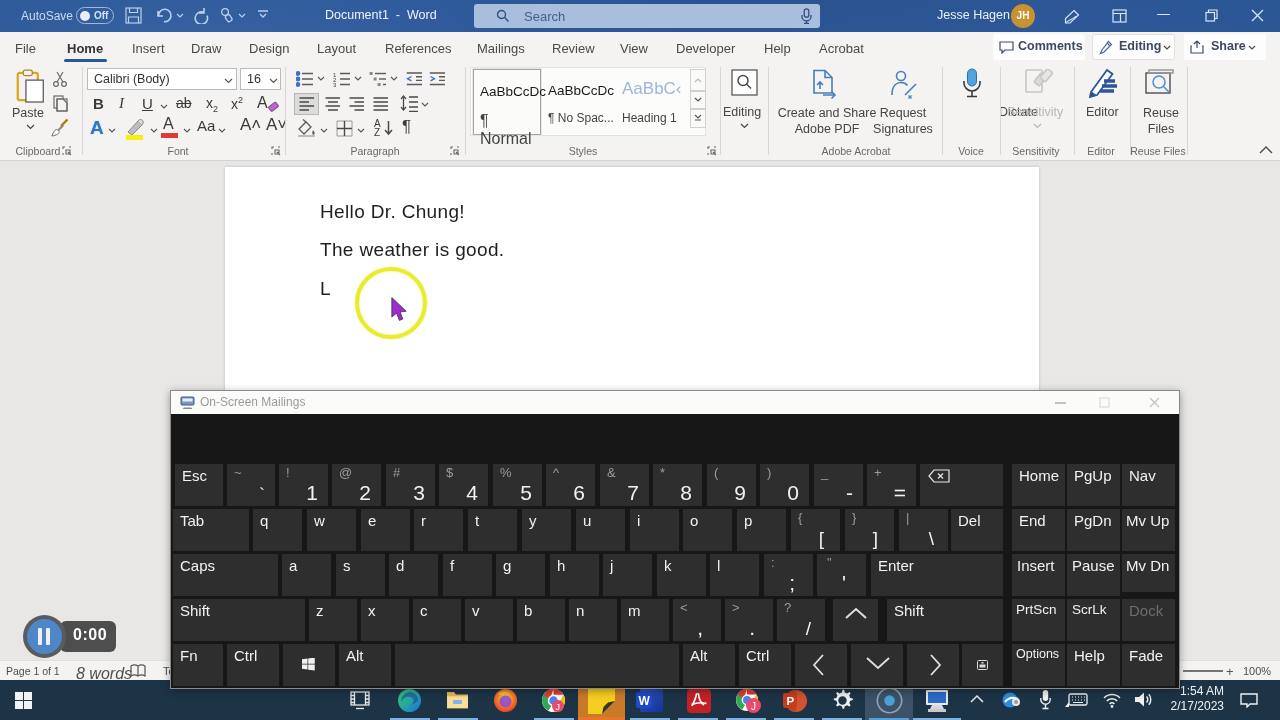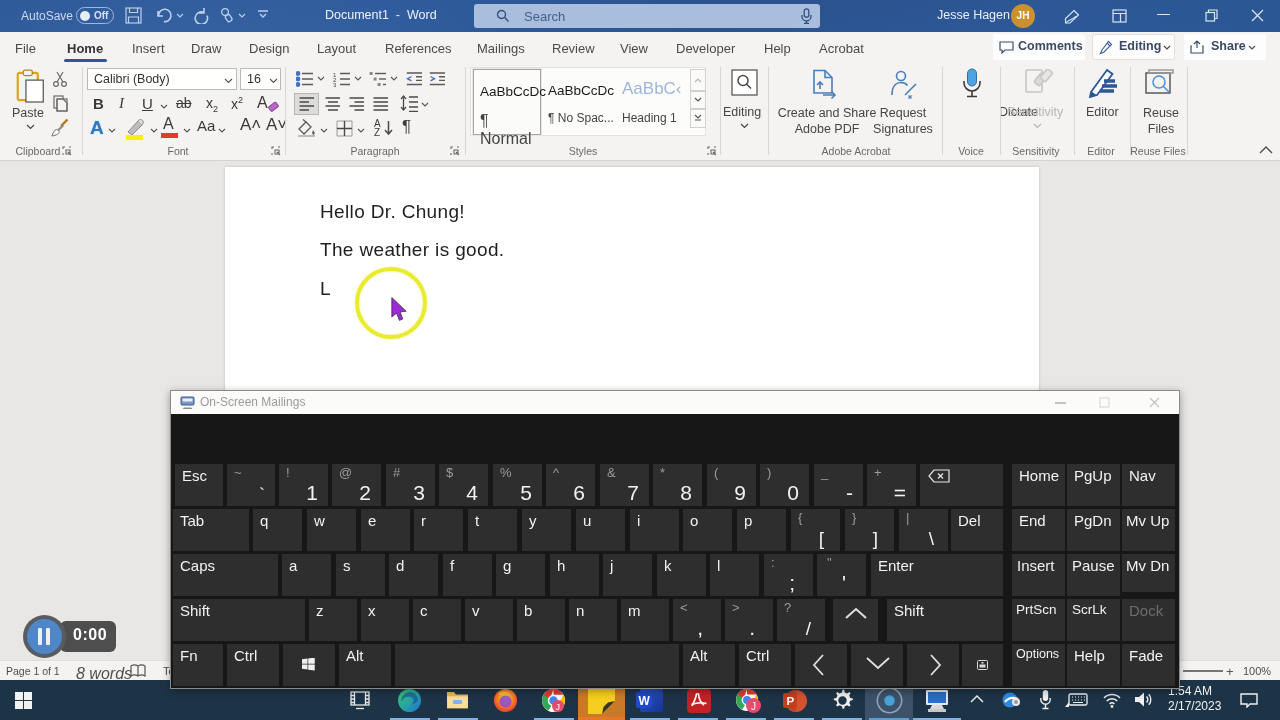--- a/index.html
+++ b/index.html
@@ -661,21 +661,21 @@
       </g>
       <circle cx="10" cy="14.5" r="1.4" fill="#f0f0f0"></circle>
     </svg>
   <svg class="abs" style="left:1134px;top:11px" width="19" height="17" viewBox="0 0 19 17">
       <path d="M1 6 h4 l5-4.5 v14 l-5-4.5 h-4 Z" fill="#f0f0f0"></path>
       <g fill="none" stroke="#f0f0f0" stroke-width="1.4">
         <path d="M12.5 5.5 a4.5 4.5 0 0 1 0 6"></path>
         <path d="M14.8 3.2 a8 8 0 0 1 0 10.6"></path>
       </g>
     </svg>
-  <div class="abs" style="left:1168px;top:4px;width:56px;font-size:12px;color:#f2f2f2;line-height:15px;">1:54 AM<br>2/17/2023</div>
+  <div class="abs" style="left:1168px;top:4px;width:56px;text-align:right;font-size:12px;color:#f2f2f2;line-height:15px;">1:54 AM<br>2/17/2023</div>
   <svg class="abs" style="left:1240px;top:13px" width="18" height="15" viewBox="0 0 18 15">
       <path d="M1 1 H17 V11 H10 L7 14 V11 H1 Z" fill="none" stroke="#f0f0f0" stroke-width="1.4"></path>
     </svg>
 </div>
 
 <div class="abs" style="left:60px;top:621px;width:56px;height:31px;background:#4e4e4e;border-radius:6px;"></div>
 <div class="abs" style="left:73px;top:626px;font-size:16px;font-weight:bold;color:#fff;letter-spacing:0.5px;">0:00</div>
 <div class="abs" style="left:23px;top:615px;width:43px;height:43px;border-radius:50%;background:#585c60;"></div>
 <div class="abs" style="left:27px;top:619px;width:35px;height:35px;border-radius:50%;background:#4e86c8;"></div>
 <div class="abs" style="left:37.5px;top:628px;width:4px;height:17px;background:#f0f0f0;border-radius:1px;"></div>

